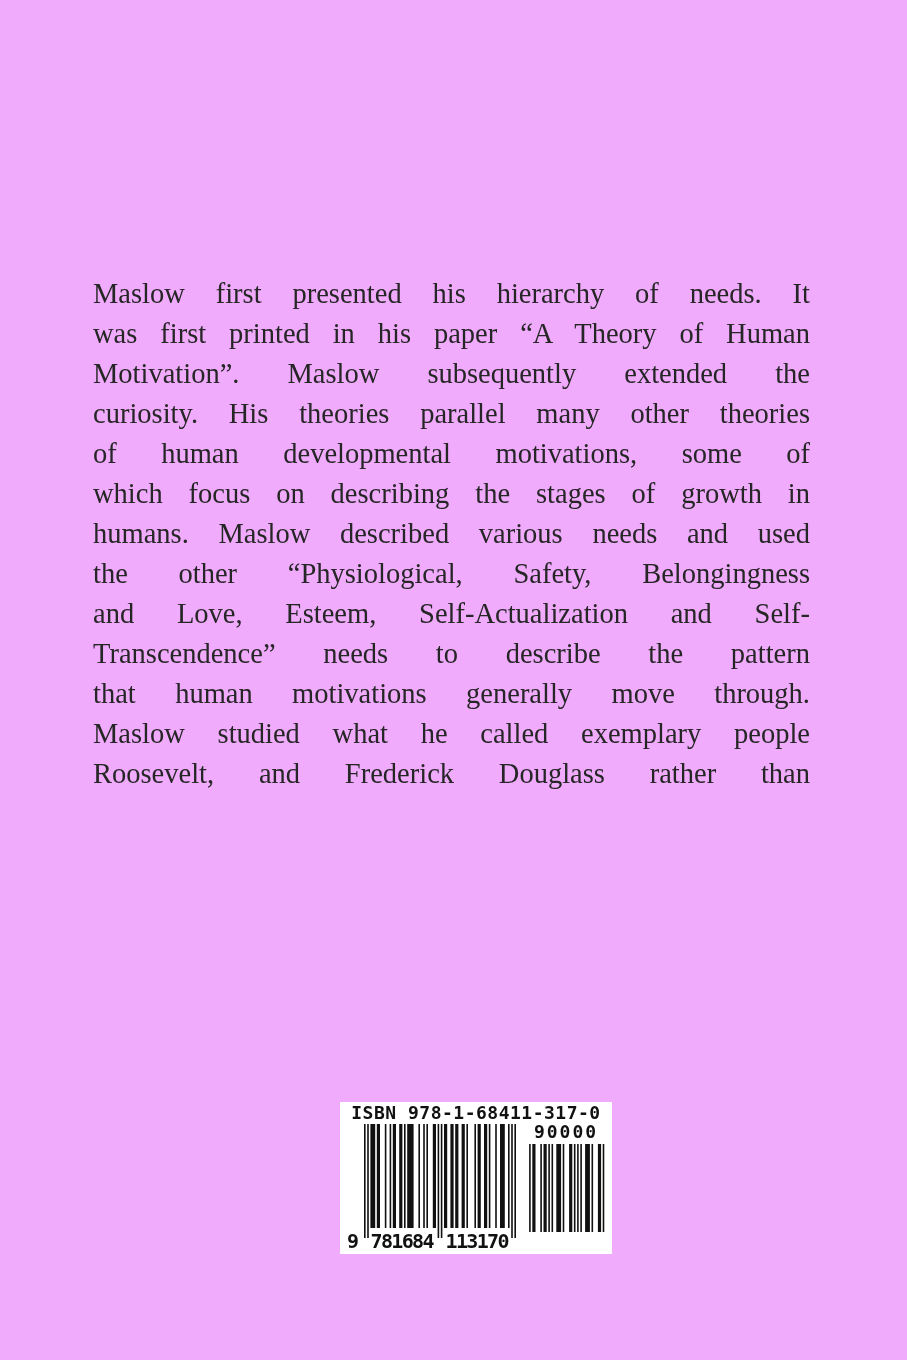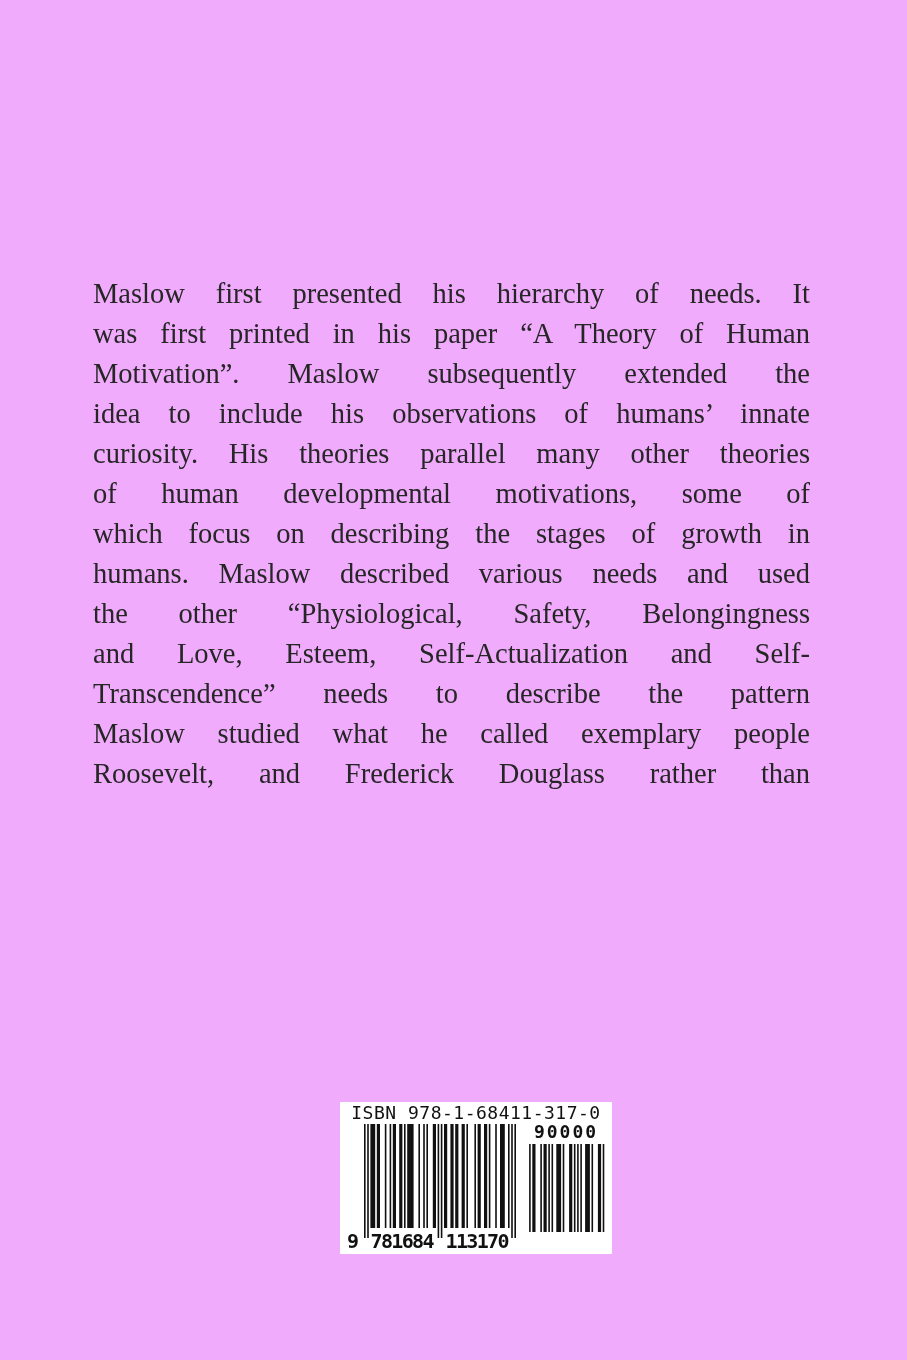--- a/index.html
+++ b/index.html
@@ -36,21 +36,21 @@
     height: 152px;
     background: #ffffff;
   }
   .isbn-line {
     position: absolute;
     top: 0;
     left: 0;
     width: 100%;
     text-align: center;
     font-family: "DejaVu Sans Mono", monospace;
-    font-weight: normal;
+    font-weight: bold;
     font-size: 18px;
     letter-spacing: 0.5px;
     color: #111111;
     white-space: nowrap;
   }
   #ean13 { position: absolute; left: 4px; top: 20px; }
   #ean5  { position: absolute; left: 186px; top: 22px; }
   svg text {
     font-family: "DejaVu Sans Mono", monospace;
     font-weight: bold;
@@ -59,28 +59,28 @@
 </style>
 </head>
 <body>
 
 <div class="page">
 
   <div class="paragraph">
     <div class="pline">Maslow first presented his hierarchy of needs. It</div>
     <div class="pline">was first printed in his paper “A Theory of Human</div>
     <div class="pline">Motivation”. Maslow subsequently extended the</div>
-    <div class="pline">idea to include his observations of humans’ innate</div>
     <div class="pline">curiosity. His theories parallel many other theories</div>
     <div class="pline">of human developmental motivations, some of</div>
     <div class="pline">which focus on describing the stages of growth in</div>
     <div class="pline">humans. Maslow described various needs and used</div>
     <div class="pline">the other “Physiological, Safety, Belongingness</div>
     <div class="pline">and Love, Esteem, Self-Actualization and Self-</div>
     <div class="pline">Transcendence” needs to describe the pattern</div>
+    <div class="pline">that human motivations generally move through.</div>
     <div class="pline">Maslow studied what he called exemplary people</div>
     <div class="pline">Roosevelt, and Frederick Douglass rather than</div>
   </div>
 
   <div class="barcode-block">
     <div class="isbn-line">ISBN 978-1-68411-317-0</div>
     <svg id="ean13" width="176" height="132" viewBox="0 0 176 132">
         <g fill="#111111">
           <rect x="20.00" y="2" width="1.60" height="114"></rect>
           <rect x="23.20" y="2" width="1.60" height="114"></rect>

